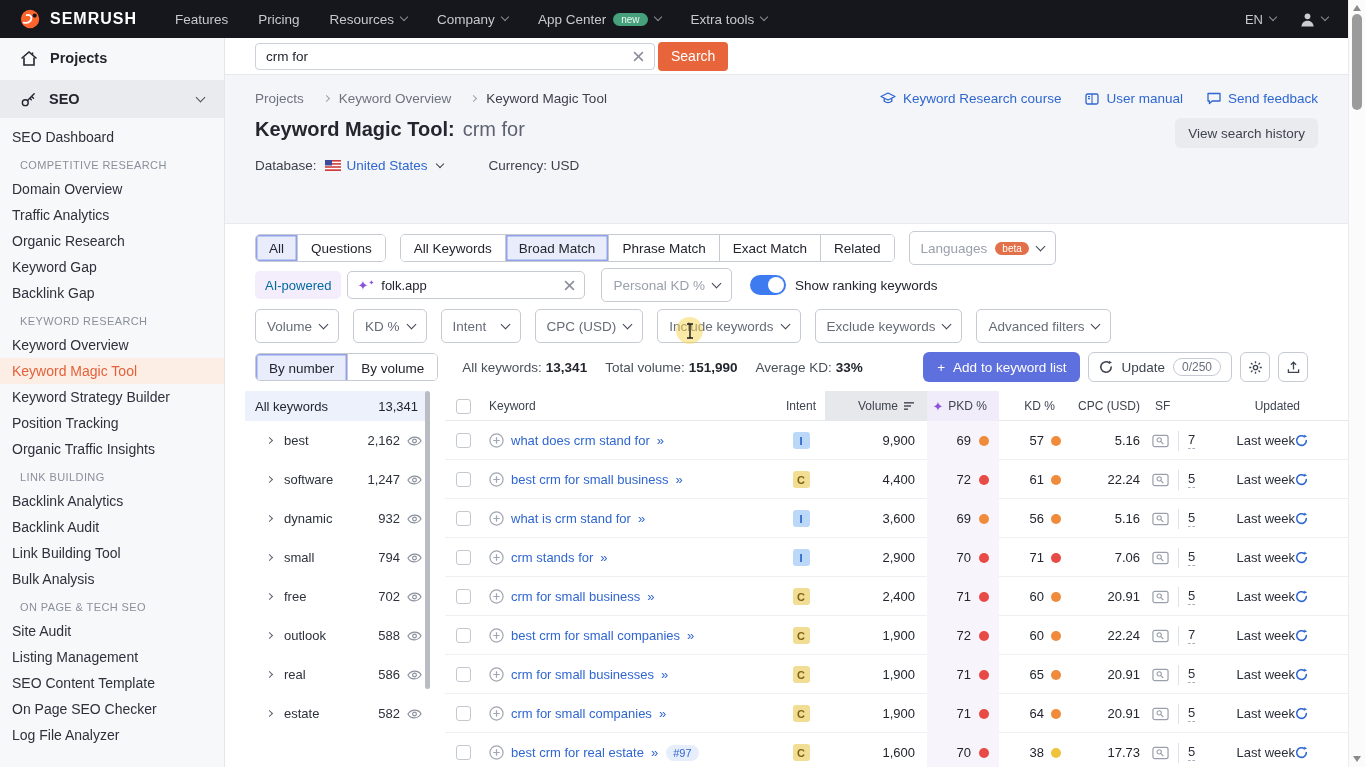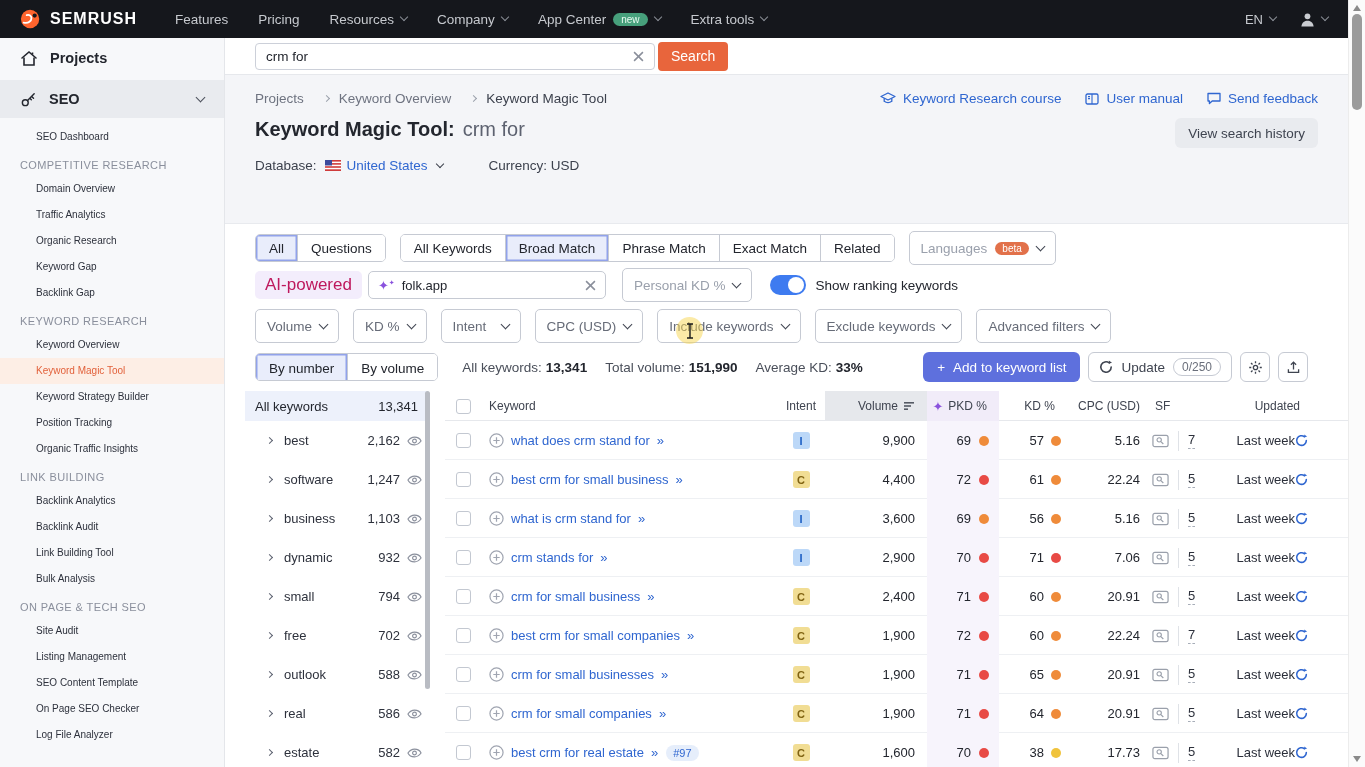--- a/index.html
+++ b/index.html
@@ -16,21 +16,21 @@
 .topnav-item .chev{color:#8a8e96;width:6px;height:6px}
 .new-badge{background:#47a07c;color:#eafaf2;font-size:10px;padding:1px 8px;border-radius:9px}
 .topnav-right{margin-left:auto;display:flex;align-items:center;gap:10px;color:#c6c9ce}
 .topnav-right .grp{display:flex;align-items:center;gap:7px;margin-left:14px}
 .topnav-right .chev{color:#8a8e96;width:6px;height:6px}
 
 .sidebar{position:absolute;left:0;top:38px;width:225px;bottom:0;background:#f7f8fa;border-right:1px solid #e4e6ea;overflow:hidden}
 .projects-row{height:40px;display:flex;align-items:center;gap:12px;padding:0 20px;font-size:14.5px;font-weight:700}
 .seo-row{height:38px;margin-top:2px;background:#e9ebef;display:flex;align-items:center;gap:12px;padding:0 20px;font-size:14.5px;font-weight:700}
 .seo-row .chev{margin-left:auto;color:#4c515c}
-.side-item{height:26px;line-height:26px;padding:0 36px;font-size:10px;color:#2d313c;white-space:nowrap;cursor:pointer}
+.side-item{height:26px;line-height:26px;padding:0 12px;font-size:14px;color:#2d313c;white-space:nowrap;cursor:pointer}
 .side-item.first{margin-top:6px}
 .side-item.active{background:#fdeee5;color:#e2613b}
 .side-section-title{margin-top:8px;margin-bottom:4px;padding:0 20px;font-size:11px;line-height:14px;color:#8a8f9c;letter-spacing:.4px}
 
 .main{position:absolute;left:225px;top:38px;right:17px;bottom:0}
 .searchbar{position:absolute;left:0;right:0;top:0;height:37px;background:#fff;border-bottom:1px solid #e6e8ec;display:flex;align-items:center;padding-left:30px}
 .search-input{width:400px;height:27px;border:1px solid #ccd0d9;border-radius:4px;display:flex;align-items:center;padding:0 10px;font-size:13.5px;background:#fff}
 .search-input .xbtn{margin-left:auto;cursor:pointer;display:flex}
 .search-btn{margin-left:3px;height:29px;padding:0 13px;background:#e8653c;color:#fff;border-radius:4px;font-size:14px;display:flex;align-items:center;border:none;cursor:pointer}
 .headerzone{position:absolute;left:0;right:0;top:37px;height:148px;padding:16px 30px 0}
@@ -52,21 +52,21 @@
 .card{position:absolute;left:0;right:0;top:185px;bottom:0;background:#fff;border-top:1px solid #e8eaee}
 .tabsrow{position:absolute;left:30px;top:10px;display:flex;align-items:center;gap:14px;height:28px}
 .seg{display:flex;border:1px solid #c6cad3;border-radius:5px;overflow:hidden;height:28px;background:#fff}
 .seg-btn{padding:0 13px;display:flex;align-items:center;font-size:13.5px;color:#23262e;background:#fff;border-left:1px solid #c6cad3;cursor:pointer;white-space:nowrap}
 .seg-btn:first-child{border-left:none}
 .seg-btn.selected{background:#e9edfb;box-shadow:inset 0 0 0 1.5px #91a2ea}
 .dropdown-btn{display:flex;align-items:center;gap:8px;border:1px solid #c6cad3;border-radius:5px;height:34px;padding:0 11px;font-size:13.5px;background:#fff;color:#9aa0ac;cursor:pointer;white-space:nowrap}
 .dropdown-btn .chev{color:#3f4450}
 .beta-badge{background:#e2714a;color:#fff;font-size:10px;padding:1px 7px;border-radius:8px}
 .airow{position:absolute;left:30px;top:47px;display:flex;align-items:center;height:28px}
-.ai-pill{background:#f3edfc;color:#be185d;font-size:17px;height:28px;display:flex;align-items:center;padding:0 10px;border-radius:5px}
+.ai-pill{background:#f3edfc;color:#0369a1;font-size:13px;height:28px;display:flex;align-items:center;padding:0 10px;border-radius:5px}
 .ai-input{margin-left:6px;width:238px;height:28px;border:1px solid #c6cad3;border-radius:5px;display:flex;align-items:center;gap:7px;padding:0 9px;background:#fff}
 .sparkle{color:#8a52dd;font-size:13px;line-height:1}
 .sparkle .mini{font-size:7px;vertical-align:top}
 .ai-input .xbtn{margin-left:auto;cursor:pointer;display:flex}
 .pkd-select{margin-left:16px}
 .toggle{margin-left:18px;width:36px;height:20px;border-radius:10px;background:#3e7bf0;position:relative;cursor:pointer}
 .toggle .knob{position:absolute;right:2px;top:2px;width:16px;height:16px;border-radius:50%;background:#fff}
 .toggle-label{margin-left:9px;font-size:13.5px;color:#23262e}
 .filtersrow{position:absolute;left:30px;top:85px;display:flex;gap:14px;height:28px}
 .filter-btn{color:#676c78;justify-content:space-between}
@@ -455,31 +455,20 @@
               <span class="cnt">1,247</span>
               <span class="eye">
                 <svg viewBox="0 0 16 10" width="15" height="10">
                   <path d="M1 5c2.5-3.4 4.7-4.1 7-4.1S13.5 1.6 15 5c-2.5 3.4-4.7 4.1-7 4.1S2.5 8.4 1 5z" fill="none" stroke="#8a8f9c" stroke-width="1.2"></path>
                   <circle cx="8" cy="5" r="2" fill="none" stroke="#8a8f9c" stroke-width="1.2"></circle>
                 </svg>
               </span>
             </div>
             <div class="group-row">
               <span class="chev right"></span>
-              <span class="lbl">business</span>
-              <span class="cnt">1,103</span>
-              <span class="eye">
-                <svg viewBox="0 0 16 10" width="15" height="10">
-                  <path d="M1 5c2.5-3.4 4.7-4.1 7-4.1S13.5 1.6 15 5c-2.5 3.4-4.7 4.1-7 4.1S2.5 8.4 1 5z" fill="none" stroke="#8a8f9c" stroke-width="1.2"></path>
-                  <circle cx="8" cy="5" r="2" fill="none" stroke="#8a8f9c" stroke-width="1.2"></circle>
-                </svg>
-              </span>
-            </div>
-            <div class="group-row">
-              <span class="chev right"></span>
               <span class="lbl">dynamic</span>
               <span class="cnt">932</span>
               <span class="eye">
                 <svg viewBox="0 0 16 10" width="15" height="10">
                   <path d="M1 5c2.5-3.4 4.7-4.1 7-4.1S13.5 1.6 15 5c-2.5 3.4-4.7 4.1-7 4.1S2.5 8.4 1 5z" fill="none" stroke="#8a8f9c" stroke-width="1.2"></path>
                   <circle cx="8" cy="5" r="2" fill="none" stroke="#8a8f9c" stroke-width="1.2"></circle>
                 </svg>
               </span>
             </div>
             <div class="group-row">

